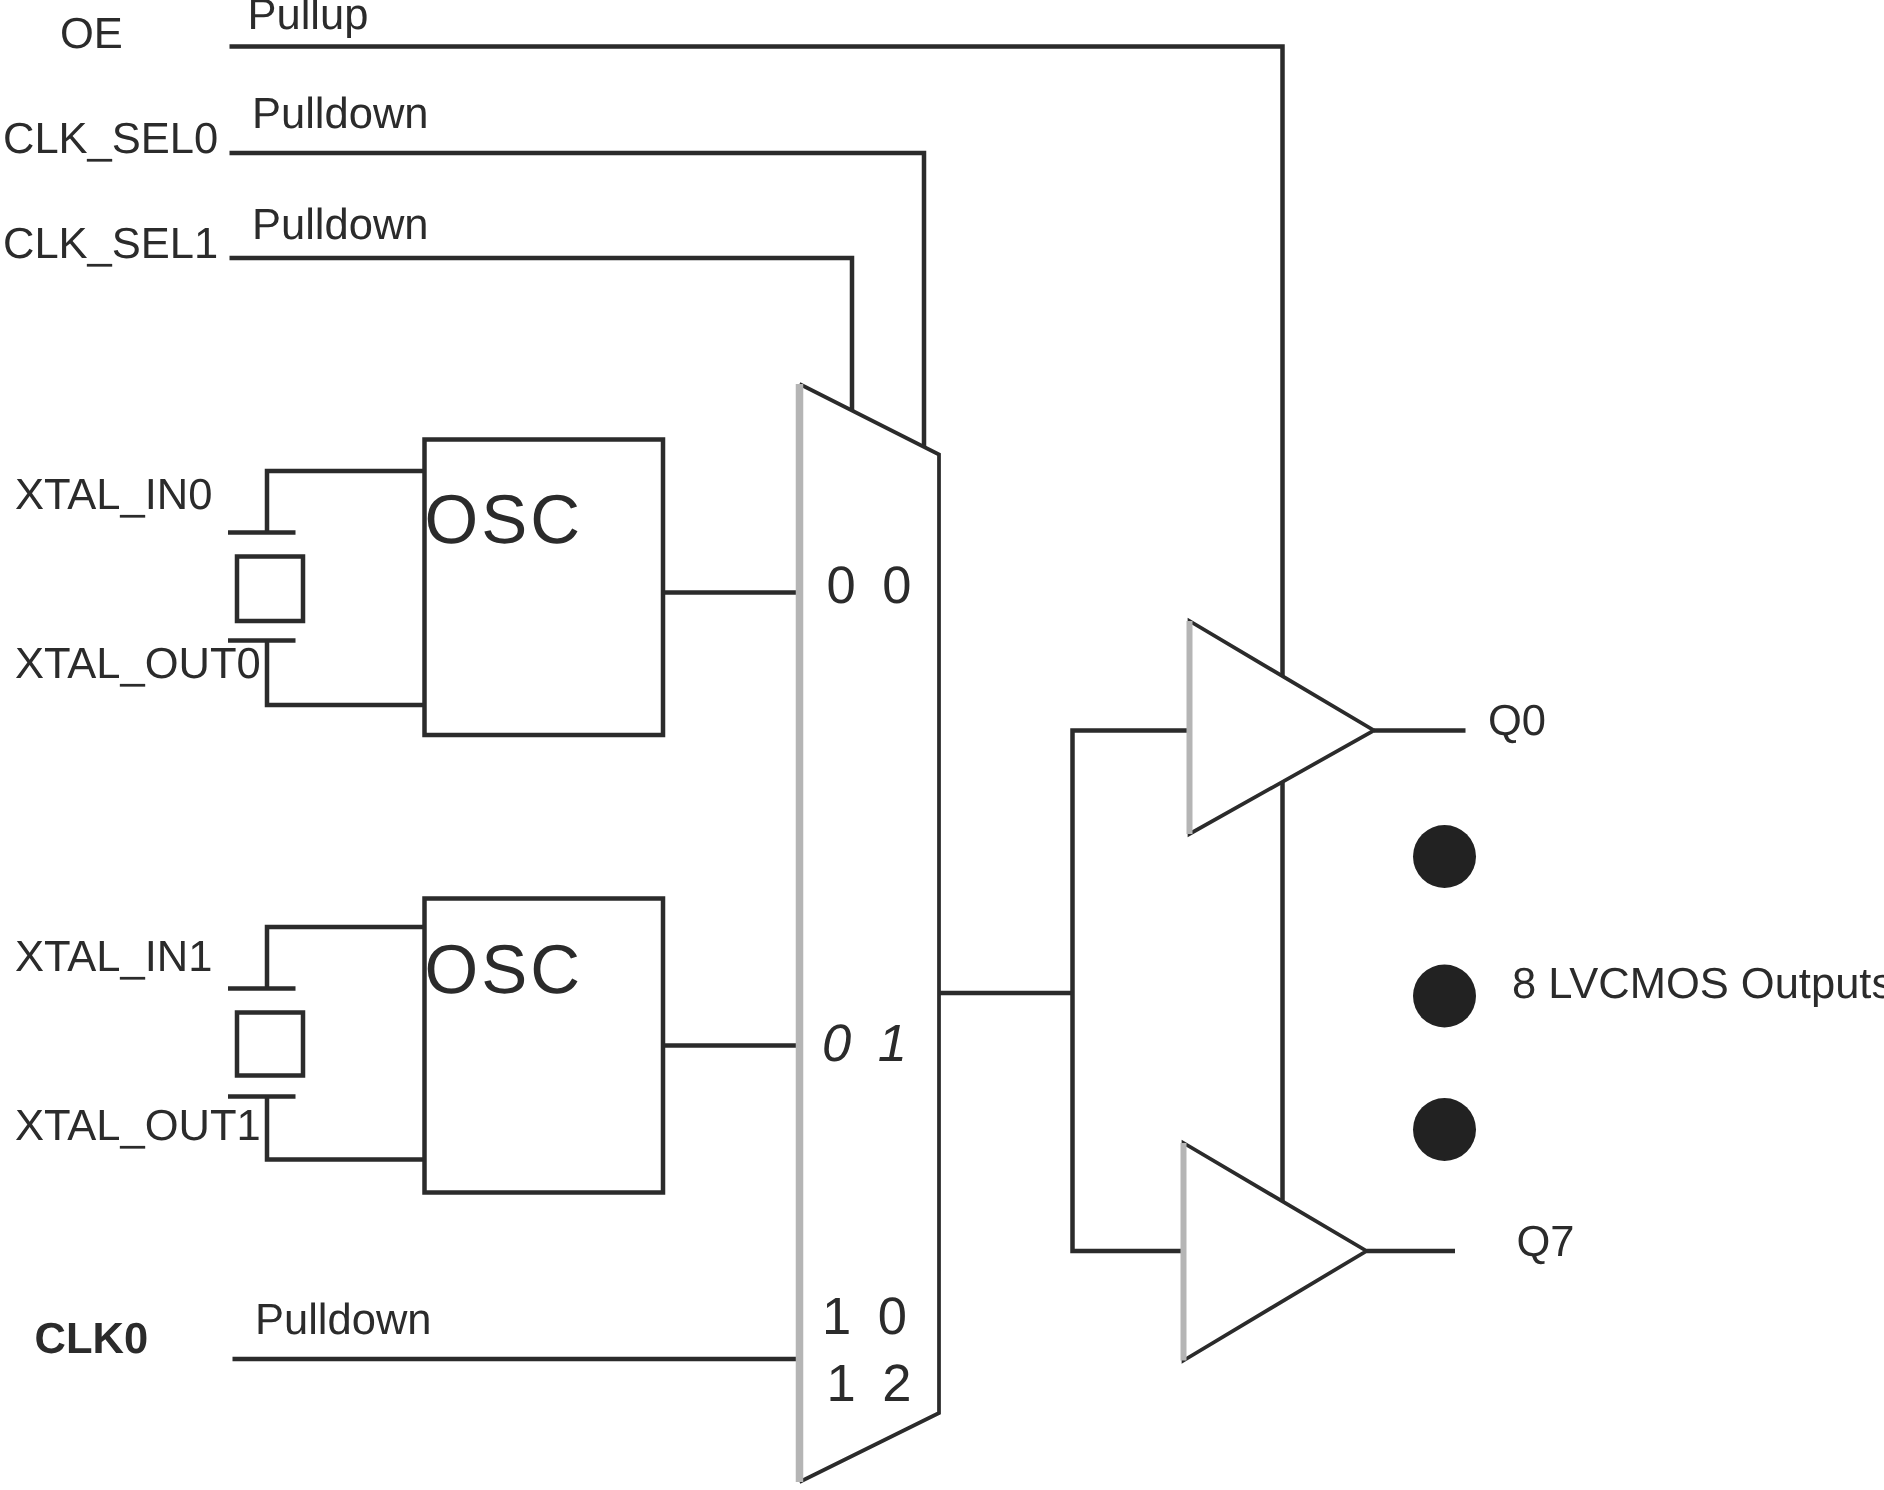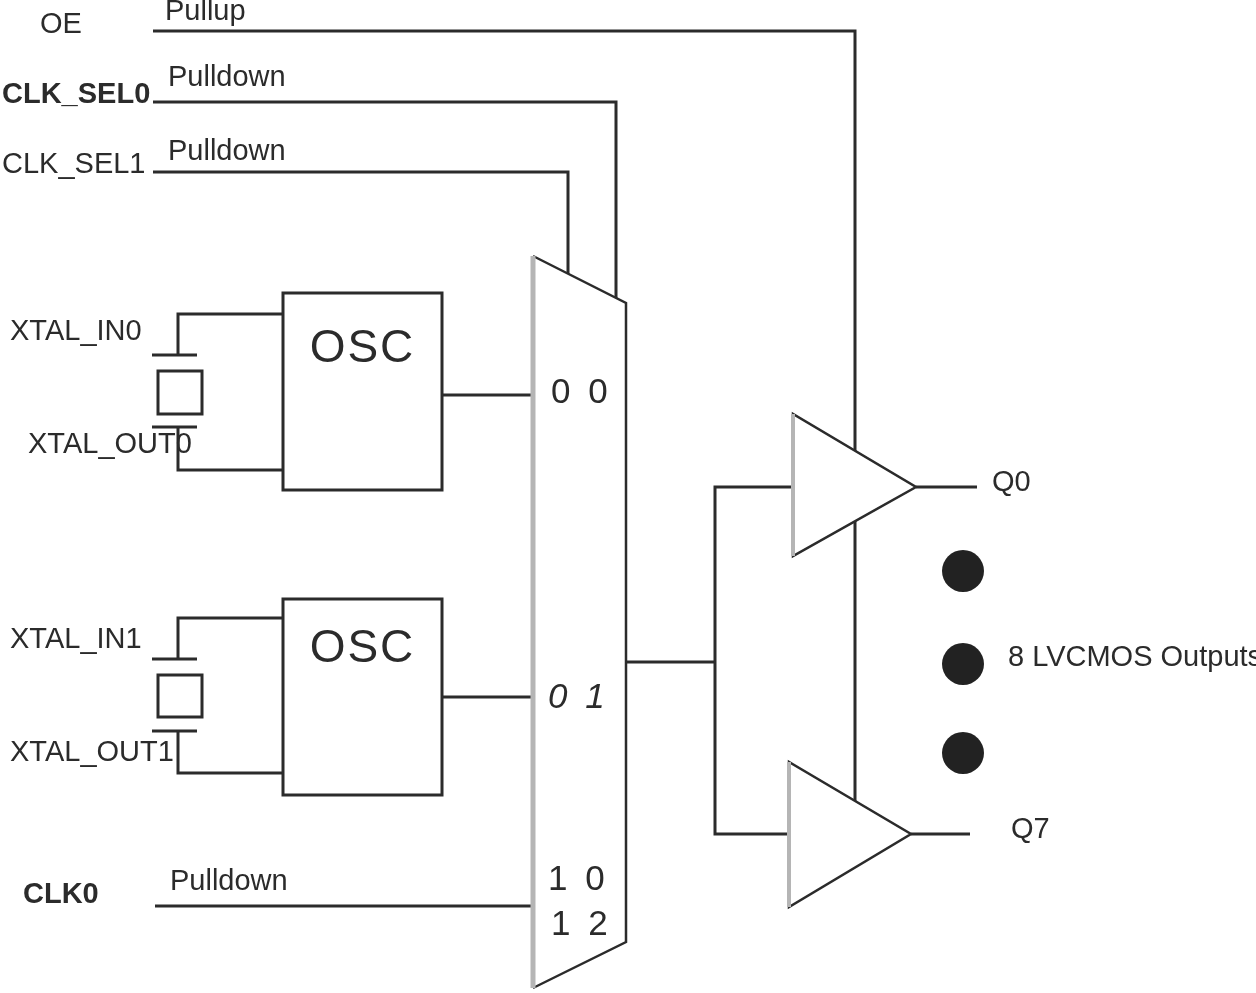--- a/index.html
+++ b/index.html
@@ -14,21 +14,21 @@
   .wire{stroke:var(--line);stroke-width:3;fill:none;}
   .thin{stroke-width:2.5;}
   .boxshape{fill:var(--background);stroke:var(--line);stroke-width:3;}
   .trishape{fill:var(--background);stroke:var(--line);stroke-width:2.5;}
   .grayline{stroke:var(--gray-edge);fill:none;}
   .dot{fill:var(--dot);stroke:none;}
   .lbl{
     position:absolute;font-size:29px;line-height:1;white-space:nowrap;color:var(--text);
   }
   .lbl.right{text-align:left;}
-  .lbl.center{text-align:center;}
+  .lbl.center{text-align:left;}
   .osc-lbl{font-size:46px;letter-spacing:2px;}
   .code-lbl{font-size:35px;word-spacing:8px;}
 </style>
 </head>
 <body>
 
 <div class="stage">
 
   <svg width="1256" height="993" viewBox="0 0 1256 993">
 
@@ -71,28 +71,28 @@
     <line class="wire" x1="911" y1="834" x2="970" y2="834"></line>
 
     <circle class="dot" cx="963" cy="571" r="21"></circle>
     <circle class="dot" cx="963" cy="664" r="21"></circle>
     <circle class="dot" cx="963" cy="753" r="21"></circle>
   </svg>
 
   <span class="lbl right" style="left:40px;top:9px;width:102px;">OE</span>
   <span class="lbl" style="left:165px;top:-4px;">Pullup</span>
 
-  <span class="lbl" style="left:2px;top:79px;font-weight:bold;">CLK_SEL0</span>
+  <span class="lbl" style="left:2px;top:79px;">CLK_SEL0</span>
   <span class="lbl" style="left:168px;top:62px;">Pulldown</span>
 
   <span class="lbl" style="left:2px;top:149px;">CLK_SEL1</span>
   <span class="lbl" style="left:168px;top:136px;">Pulldown</span>
 
   <span class="lbl right" style="left:10px;top:316px;width:160px;">XTAL_IN0</span>
-  <span class="lbl right" style="left:10px;top:429px;width:160px;margin-left:18px;">XTAL_OUT0</span>
+  <span class="lbl right" style="left:10px;top:429px;width:160px;">XTAL_OUT0</span>
   <span class="lbl right" style="left:10px;top:624px;width:160px;">XTAL_IN1</span>
   <span class="lbl right" style="left:10px;top:737px;width:160px;">XTAL_OUT1</span>
 
   <span class="lbl center osc-lbl" style="left:283px;top:323px;width:159px;">OSC</span>
   <span class="lbl center osc-lbl" style="left:283px;top:623px;width:159px;">OSC</span>
 
   <span class="lbl code-lbl" style="left:551px;top:373px;">0 0</span>
   <span class="lbl code-lbl" style="left:548px;top:678px;font-style:italic;">0 1</span>
   <span class="lbl code-lbl" style="left:548px;top:860px;">1 0</span>
   <span class="lbl code-lbl" style="left:551px;top:905px;">1 2</span>

